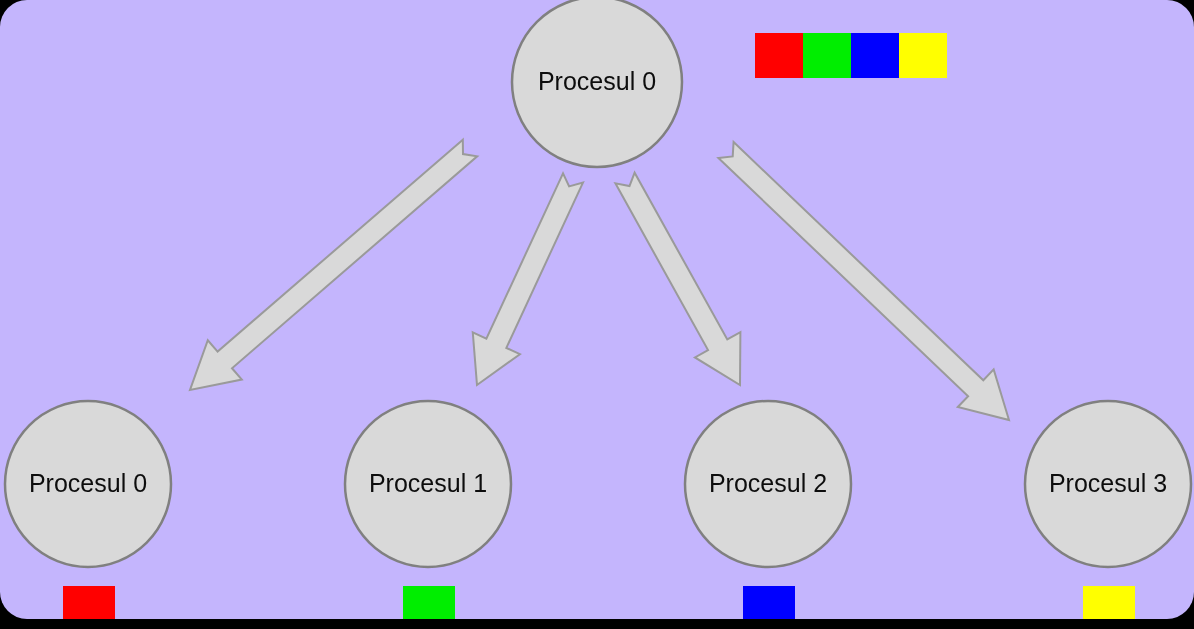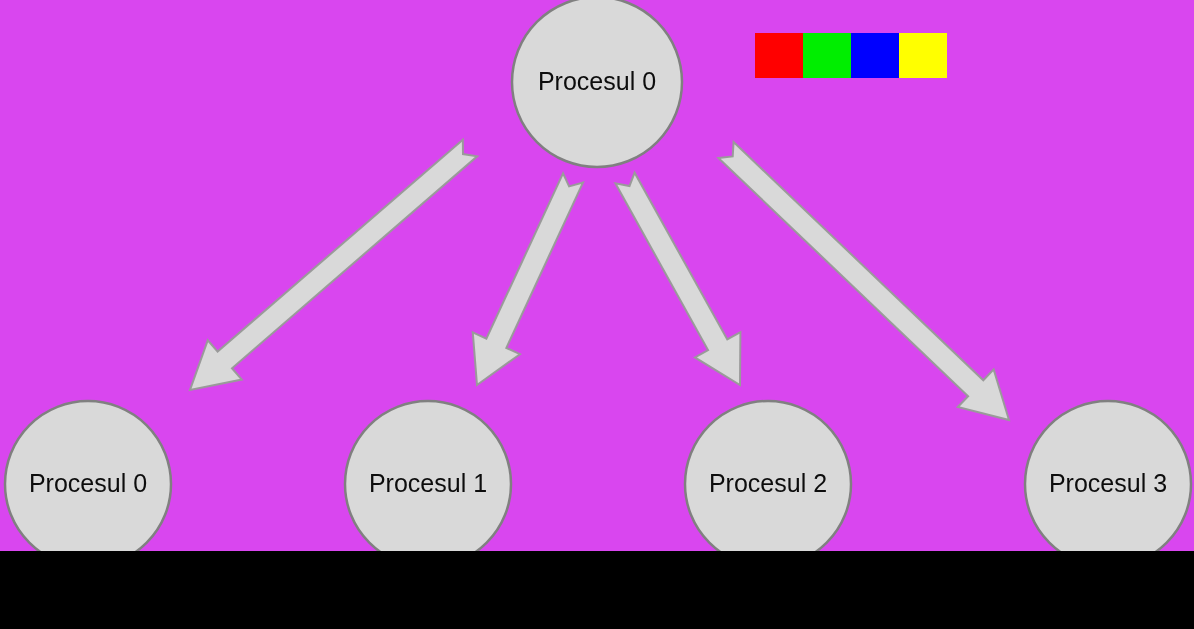--- a/index.html
+++ b/index.html
@@ -3,24 +3,25 @@
 <meta charset="utf-8">
 <style>
   html, body {
     margin: 0;
     padding: 0;
     background: #000000;
   }
   #stage {
     position: relative;
     width: 1194px;
-    height: 551px;
-    background: #d946ef;
+    height: 619px;
+    background: #c4b5fd;
     overflow: hidden;
     font-family: "Liberation Sans", sans-serif;
+    border-radius: 27px;
   }
   #diagram-svg {
     position: absolute;
     left: 0;
     top: 0;
     width: 1194px;
     height: 629px;
     display: block;
   }
   .node-circle {

